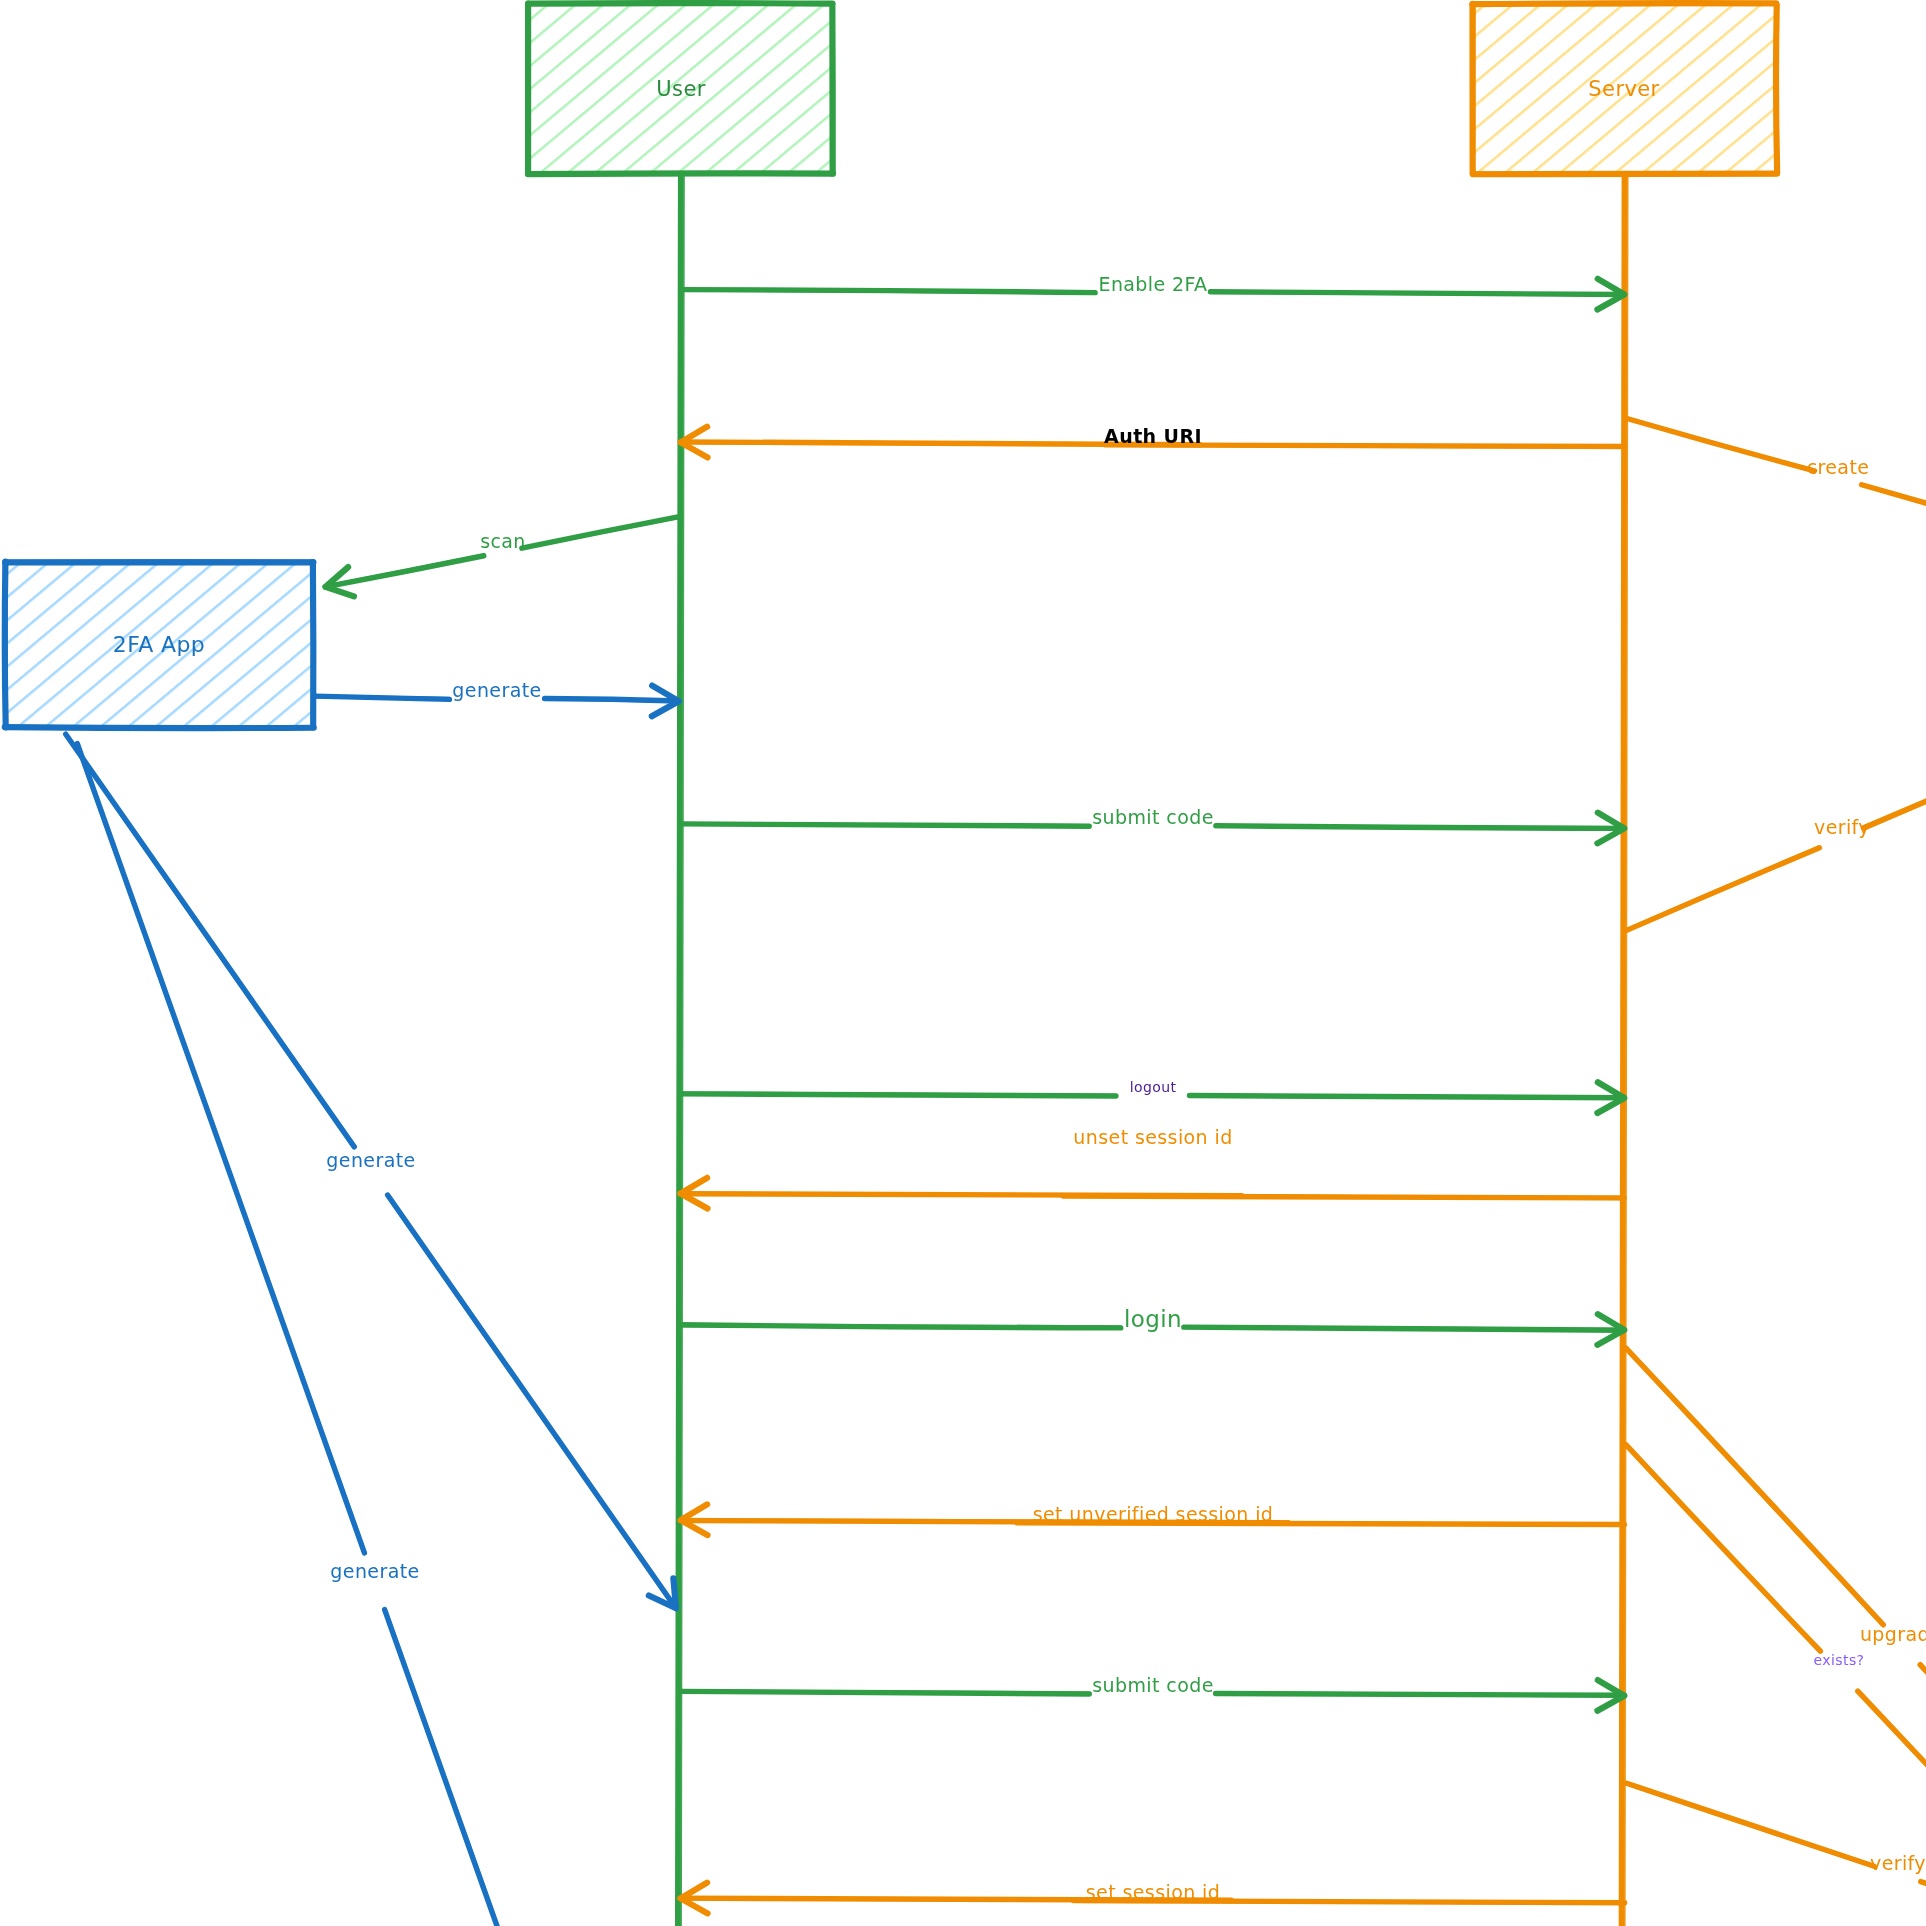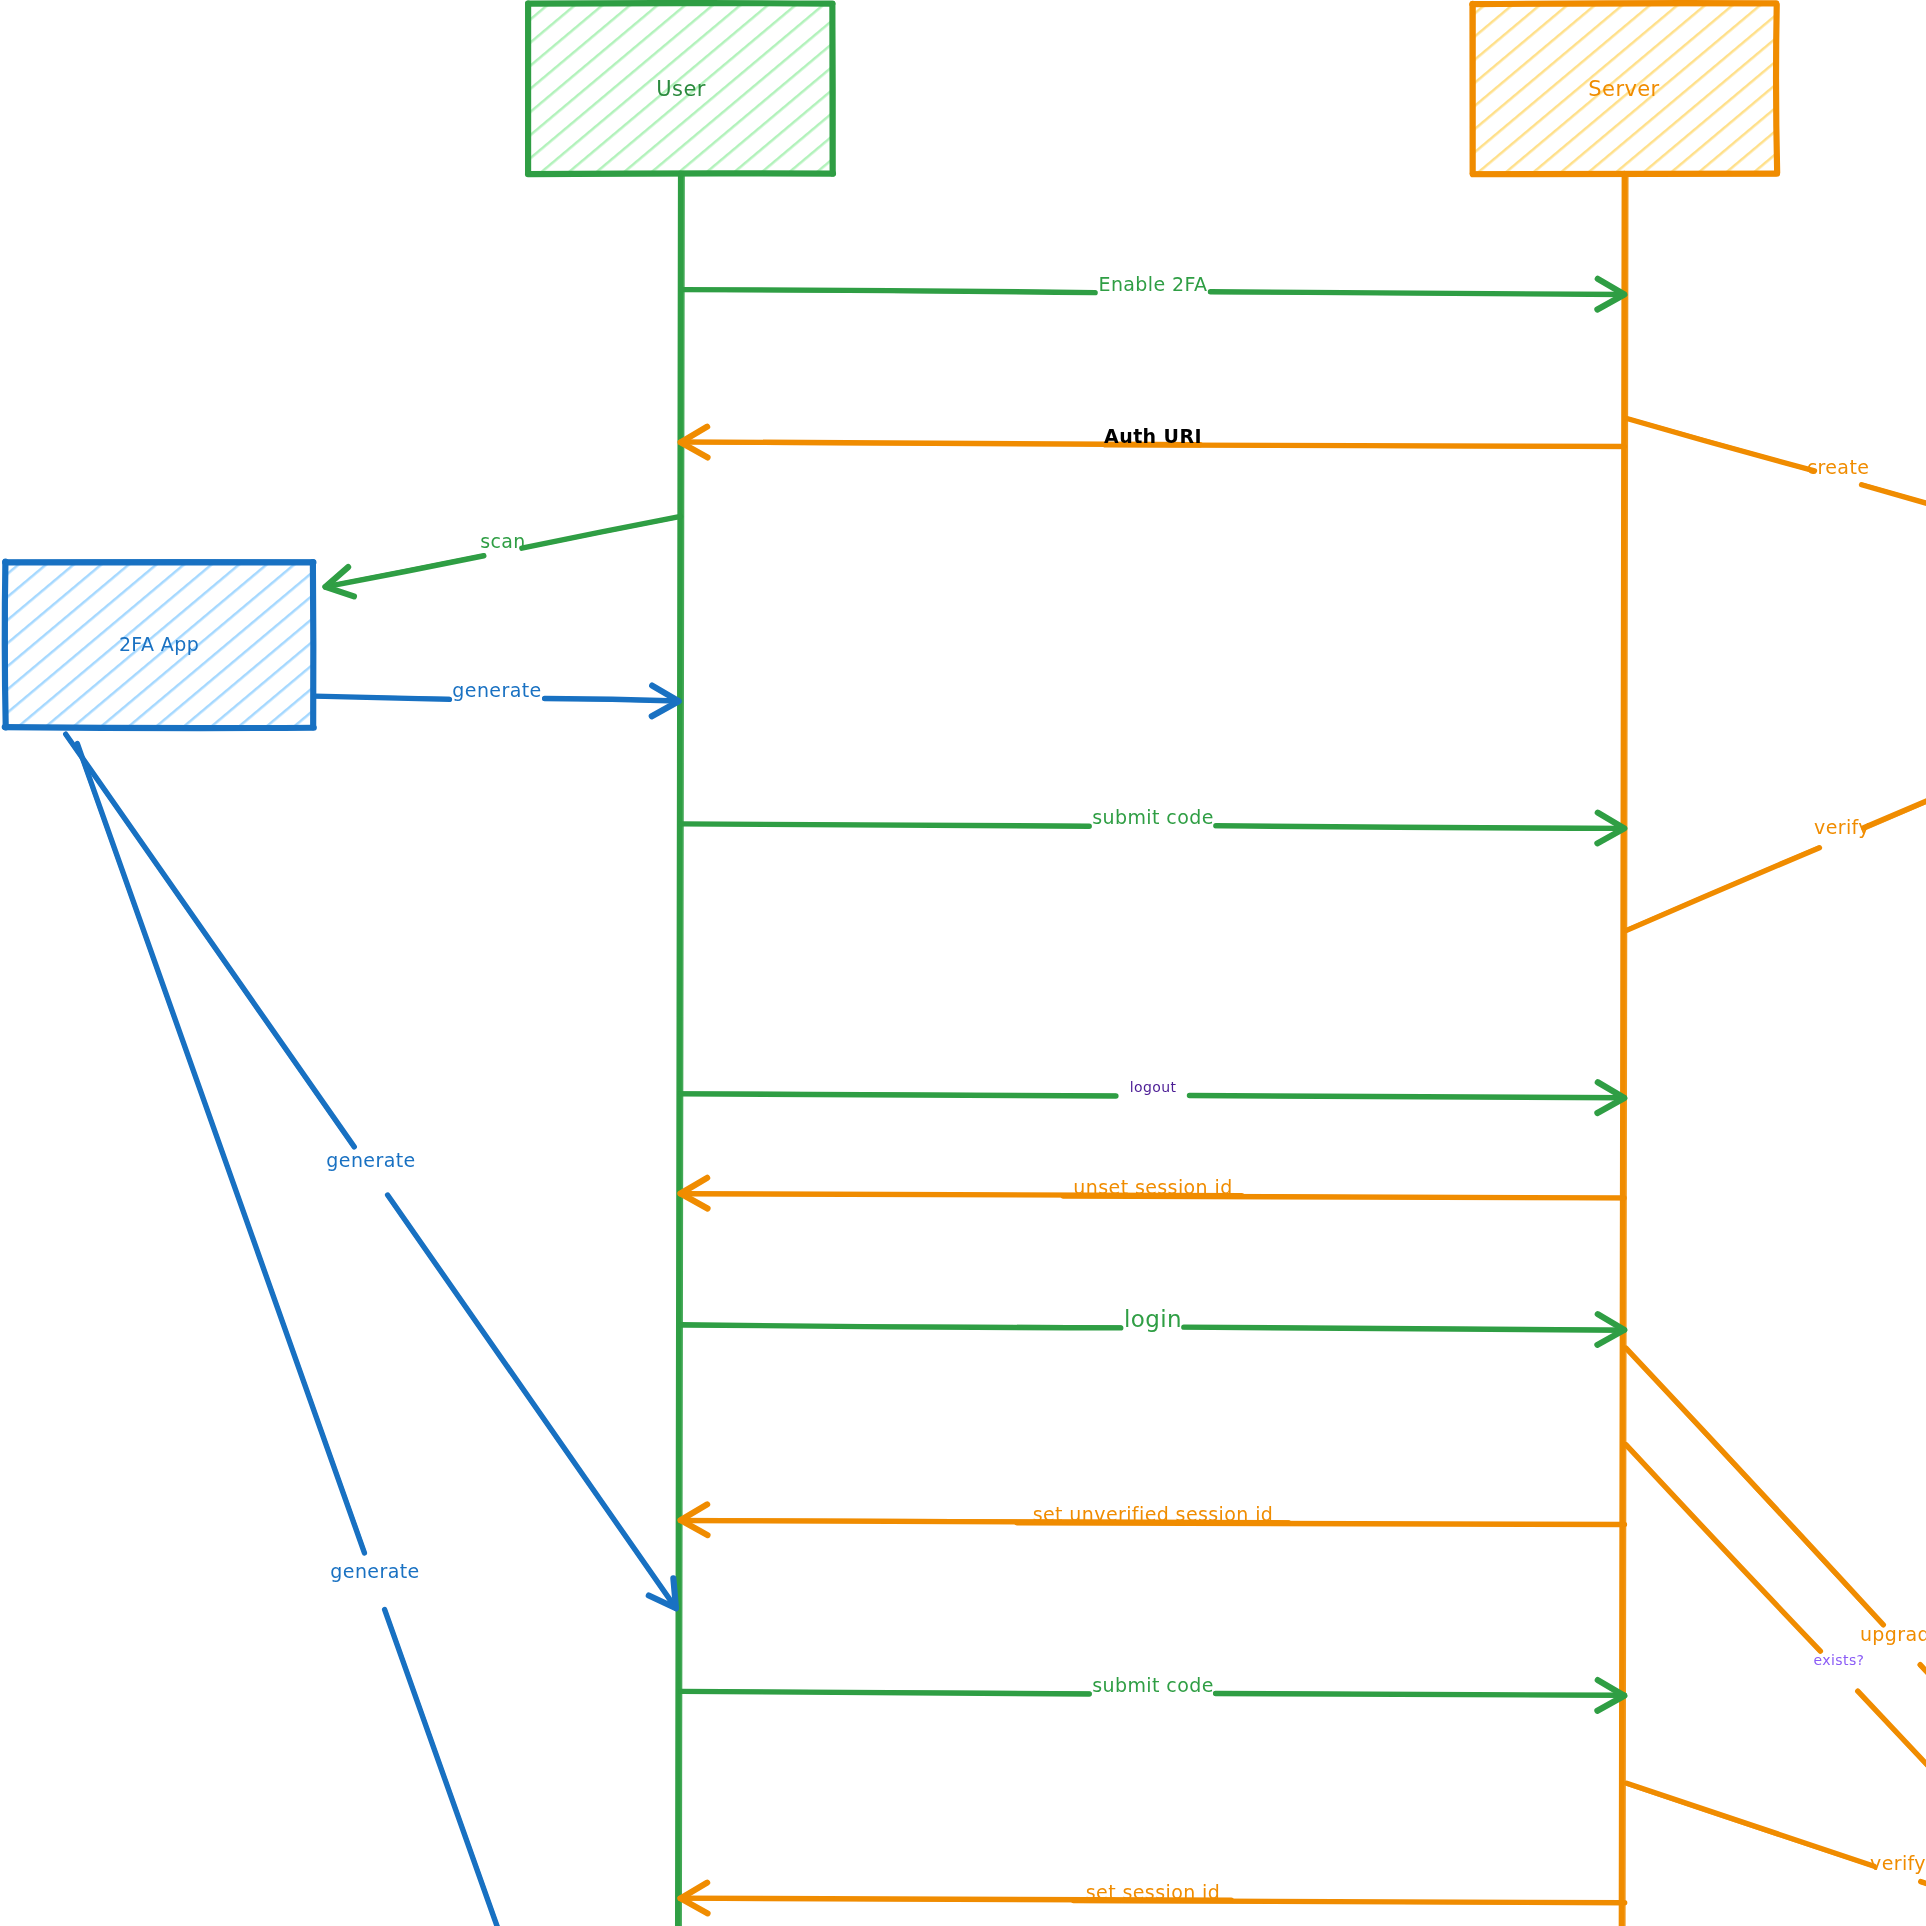--- a/index.html
+++ b/index.html
@@ -434,30 +434,30 @@
             <path d="M 3102.741666666667 7528.375630144033 Q 2436.989146090535 7528.065715020576 1768.369933127572 7524.381983024691" stroke="#f08c00" stroke-width="14" fill="none" stroke-linecap="round"></path>
             <path d="M 3102.502415123457 7528.906837705761 Q 2433.491306584362 7526.280090020576 1766.1412757201647 7522.749247685185" stroke="#f08c00" stroke-width="10.08" fill="none" stroke-linecap="round" opacity="0.85"></path>
           </g>
           <path d="M 1835.8788240048275 7482.309612883238 L 1767 7523 L 1836.835463398527 7562.02573576389" stroke="#f08c00" stroke-width="16" fill="none" stroke-linecap="round" stroke-linejoin="round"></path>
         </g>
       </g>
   </svg>
   <div id="overlay">
       <div class="lbl " style="left: 681px; top: 89px; font-size: 21px; font-weight: 400; color: rgb(43, 138, 62);">User</div>
       <div class="lbl " style="left: 1624px; top: 89px; font-size: 21px; font-weight: 400; color: rgb(240, 140, 0);">Server</div>
-      <div class="lbl " style="left: 159px; top: 644px; font-size: 19px; font-weight: 400; color: rgb(25, 113, 194);">2FA App</div>
+      <div class="lbl " style="left: 159px; top: 644px; font-size: 22px; font-weight: 400; color: rgb(25, 113, 194);">2FA App</div>
       <div class="lbl " style="left: 1153px; top: 284px; font-size: 19px; font-weight: 400; color: rgb(47, 158, 68); text-align: right;">Enable 2FA</div>
       <div class="lbl " style="left: 1153px; top: 436px; font-size: 19px; font-weight: 700; color: #000000;">Auth URI</div>
       <div class="lbl " style="left: 1838px; top: 467px; font-size: 19px; font-weight: 400; color: rgb(240, 140, 0);">create</div>
       <div class="lbl " style="left: 503px; top: 541px; font-size: 19px; font-weight: 400; color: rgb(47, 158, 68); text-align: center;">scan</div>
       <div class="lbl " style="left: 497px; top: 690px; font-size: 19px; font-weight: 400; color: rgb(25, 113, 194);">generate</div>
       <div class="lbl " style="left: 1153px; top: 817px; font-size: 19px; font-weight: 400; color: rgb(47, 158, 68);">submit code</div>
       <div class="lbl " style="left: 1842px; top: 827px; font-size: 19px; font-weight: 400; color: rgb(240, 140, 0);">verify</div>
       <div class="lbl " style="left: 1153px; top: 1087px; font-size: 14px; font-weight: 400; color: #4c1d95;">logout</div>
-      <div class="lbl " style="left: 1153px; top: 1187px; font-size: 19px; font-weight: 400; color: rgb(240, 140, 0);">unset session id</div>
+      <div class="lbl " style="left: 1153px; top: 1137px; font-size: 19px; font-weight: 400; color: rgb(240, 140, 0);">unset session id</div>
       <div class="lbl " style="left: 1153px; top: 1319px; font-size: 23px; font-weight: 400; color: rgb(47, 158, 68);">login</div>
       <div class="lbl " style="left: 1901px; top: 1634px; font-size: 19px; font-weight: 400; color: rgb(240, 140, 0);">upgrade</div>
       <div class="lbl " style="left: 371px; top: 1160px; font-size: 19px; font-weight: 400; color: rgb(25, 113, 194);">generate</div>
       <div class="lbl " style="left: 1153px; top: 1514px; font-size: 19px; font-weight: 400; color: rgb(240, 140, 0);">set unverified session id</div>
       <div class="lbl " style="left: 1839px; top: 1660px; font-size: 14px; font-weight: 400; color: #8b5cf6;">exists?</div>
       <div class="lbl " style="left: 1153px; top: 1685px; font-size: 19px; font-weight: 400; color: rgb(47, 158, 68);">submit code</div>
       <div class="lbl " style="left: 1898px; top: 1863px; font-size: 19px; font-weight: 400; color: rgb(240, 140, 0);">verify</div>
       <div class="lbl " style="left: 1153px; top: 1892px; font-size: 19px; font-weight: 400; color: rgb(240, 140, 0); text-align: right;">set session id</div>
       <div class="lbl " style="left: 375px; top: 1571px; font-size: 19px; font-weight: 400; color: rgb(25, 113, 194);">generate</div>
     </div>

